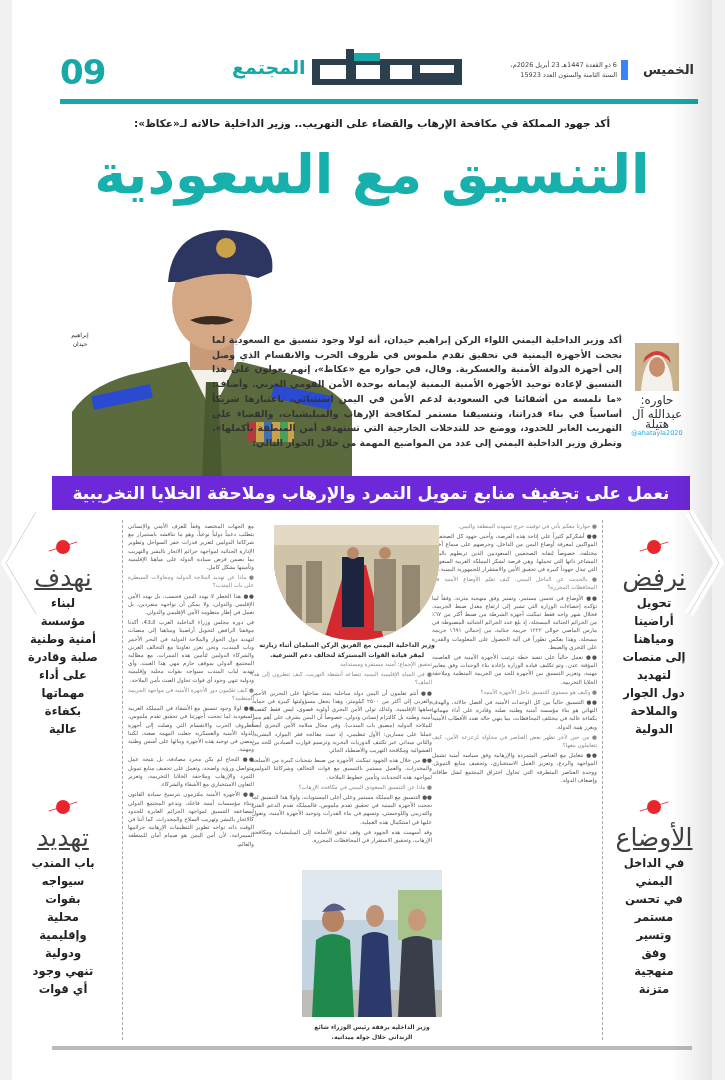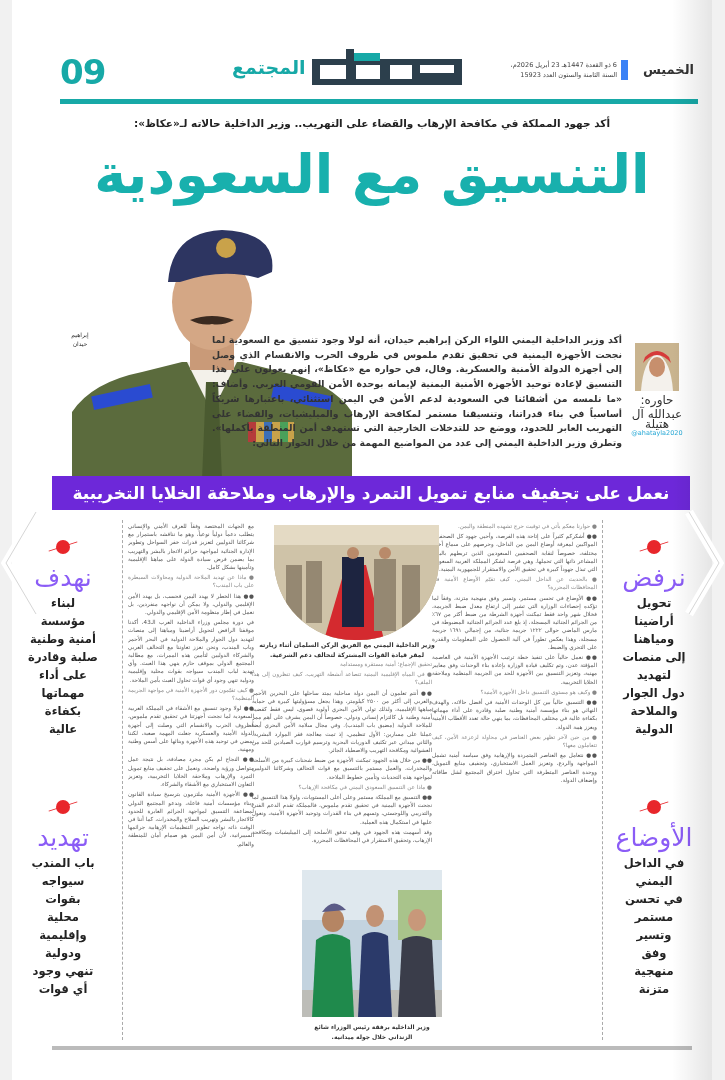--- a/index.html
+++ b/index.html
@@ -32,21 +32,21 @@
   .interviewer .lbl { font-size: 12px; line-height: 10px; color: #333; margin-top: 4px; }
   .interviewer .handle { font-size: 6.5px; color: #29a9d6; direction: ltr; }
 
   
   .banner { position: absolute; left: 40px; top: 476px; width: 638px; height: 34px; background: #6d28d9; color: #fff; text-align: center; font: bold 17px "DejaVu Sans", sans-serif; line-height: 34px; }
 
   
   .sidecol { position: absolute; width: 92px; text-align: center; }
   .sidecol .dot { width: 14px; height: 14px; border-radius: 50%; background: #e8262b; margin: 0 auto 8px; position: relative; }
   .sidecol .dot::after { content: ""; position: absolute; left: -8px; top: 6px; width: 30px; height: 1px; background: #e8262b; transform: rotate(-18deg); }
-  .sidecol .big { font: 25px "DejaVu Sans", sans-serif; color: #8b5cf6; line-height: 32px; }
+  .sidecol .big { font: 25px "DejaVu Sans", sans-serif; color: #404040; line-height: 32px; text-decoration: underline; }
   .sidecol .small { font: bold 11.5px "DejaVu Sans", sans-serif; color: #222; line-height: 18px; white-space: pre-line; }
   .vsep { position: absolute; width: 0; border-left: 1px dashed #aaa; }
 
   
   .col { position: absolute; font-size: 5.6px; line-height: 8.2px; color: #555; text-align: justify; overflow: hidden; }
   .col p { margin-bottom: 2px; }
   .col .q { color: #888; }
 
   .photo2 { position: absolute; left: 262px; top: 525px; width: 165px; height: 115px; border-radius: 0 0 80px 80px; overflow: hidden; background: #b9ab90; }
   .cap2 { position: absolute; left: 240px; top: 640px; width: 190px; text-align: center; font: bold 6.2px "DejaVu Sans", sans-serif; line-height: 10px; color: #333; }

